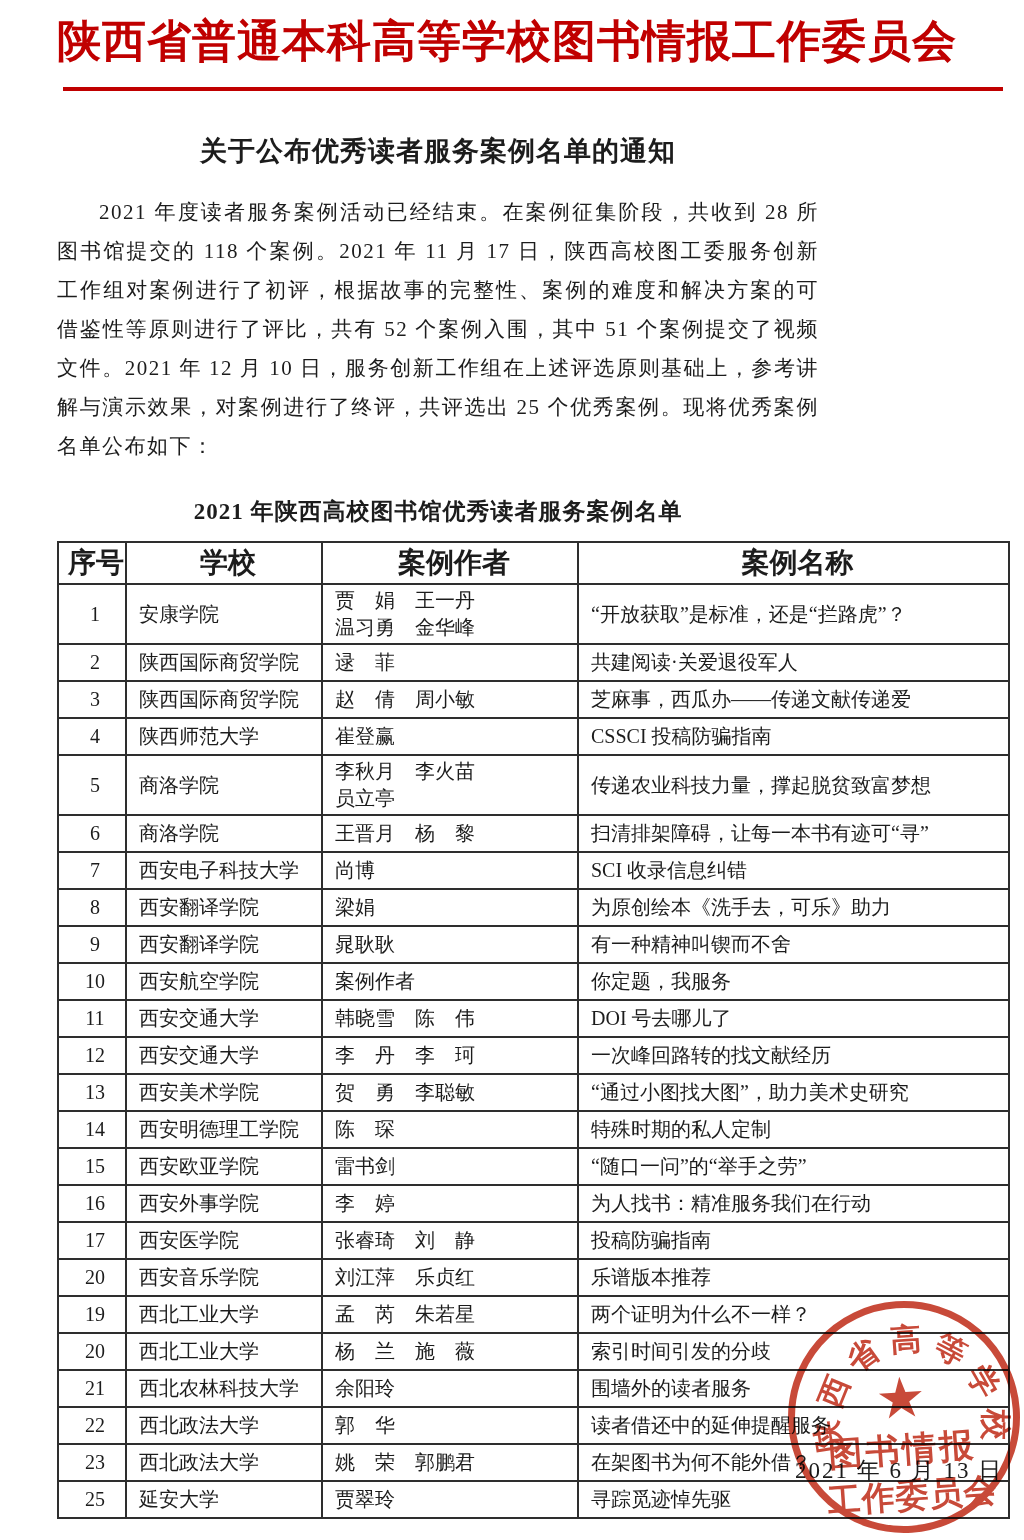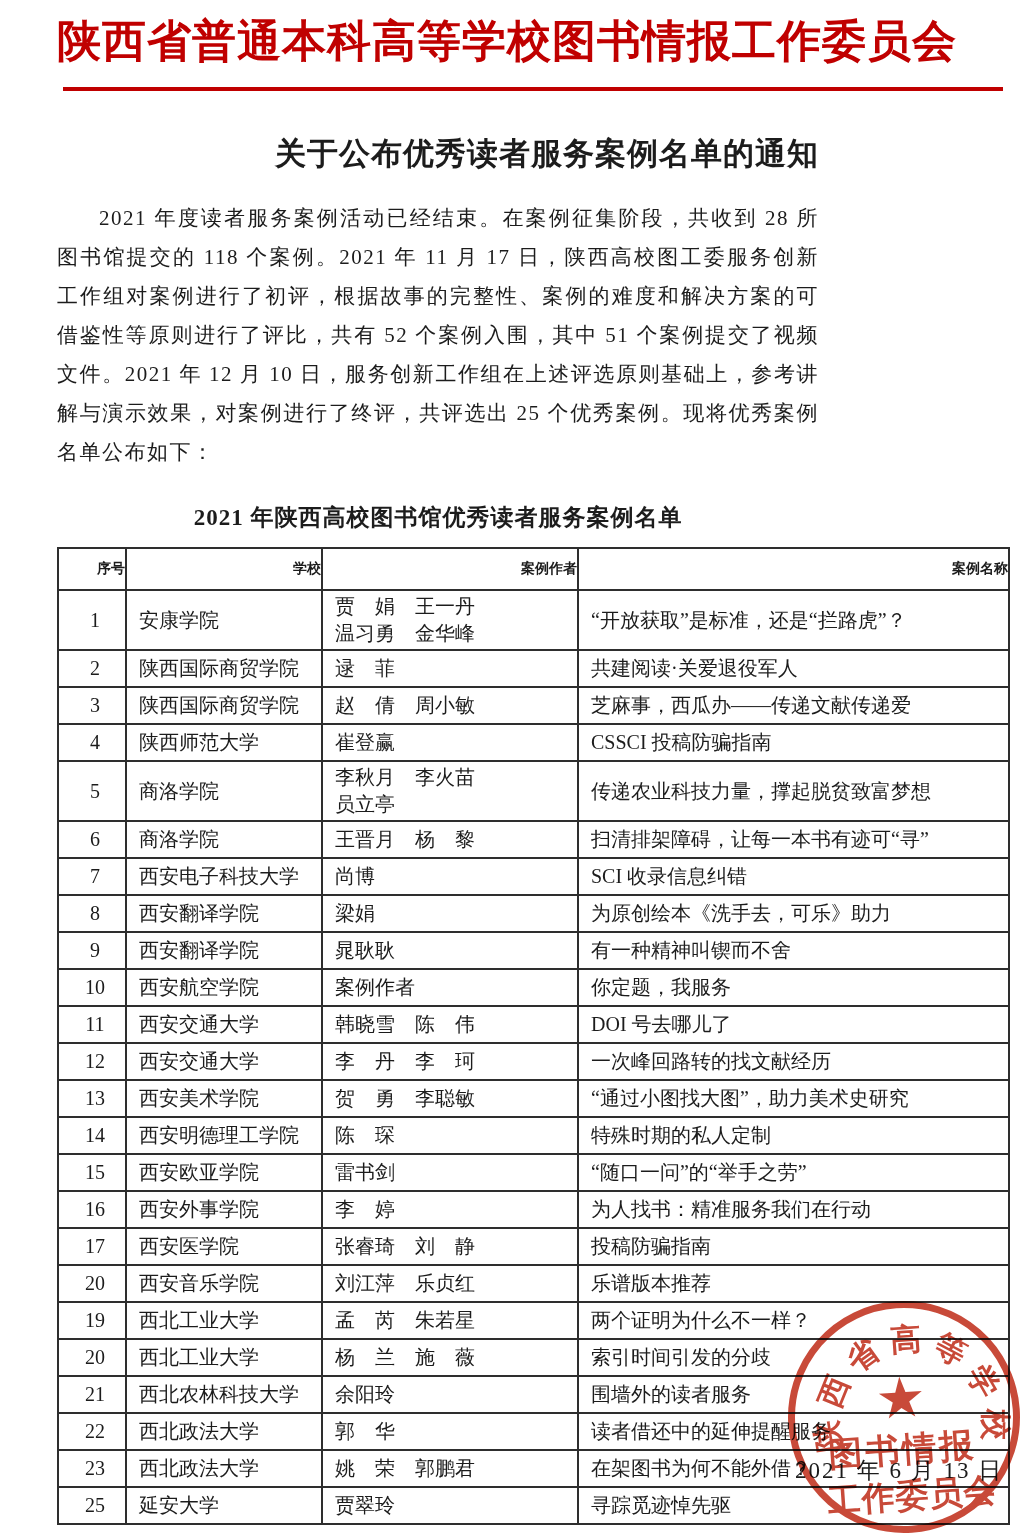--- a/index.html
+++ b/index.html
@@ -10,34 +10,34 @@
     font-family:"Liberation Serif","DejaVu Serif",serif; color:var(--ink);
   }
   .doc { position:absolute; left:57px; top:0; width:762px; }
 
   .org-title {
     margin-top:12px; text-align:center; font-size:44px; font-weight:700;
     color:var(--red); letter-spacing:1px; white-space:nowrap;
   }
   .divider { height:4px; background:var(--red); margin-top:16px; width:940px; margin-left:6px; }
 
-  .notice-title { margin-top:42px; text-align:right; font-size:31px; font-weight:700; letter-spacing:1px; }
+  .notice-title { margin-top:42px; text-align:center; font-size:27px; font-weight:700; letter-spacing:1px; }
 
   .notice-body {
     margin-top:24px; font-size:21px; line-height:39px; text-align:justify;
     text-indent:2em; letter-spacing:1.5px;
   }
 
   .table-title { margin-top:30px; text-align:center; font-size:23px; font-weight:700; letter-spacing:1px; }
 
   table.cases { margin-top:14px; border-collapse:collapse; width:951px; table-layout:fixed; }
   table.cases th, table.cases td {
     border:2px solid #2e2e2e; font-size:20px; vertical-align:middle; overflow:hidden;
   }
-  table.cases th { height:42px; font-weight:700; text-align:right; font-size:14px;padding-left:8px; }
+  table.cases th { height:42px; font-weight:700; text-align:center; font-size:28px;padding-left:8px; }
   table.cases td { height:37px; padding:2px 6px 2px 12px; }
   table.cases tr.tall td { height:60px; }
   td.c-no { text-align:center; padding:2px; }
   td.c-authors { white-space:pre-line; line-height:1.35; }
   col.w-no { width:68px; } col.w-school { width:196px; }
   col.w-authors { width:256px; } col.w-case { width:431px; }
 
   .issue-date {
     position:absolute; left:795px; top:1455px; font-size:23px; letter-spacing:2px;
     white-space:nowrap; z-index:1;

